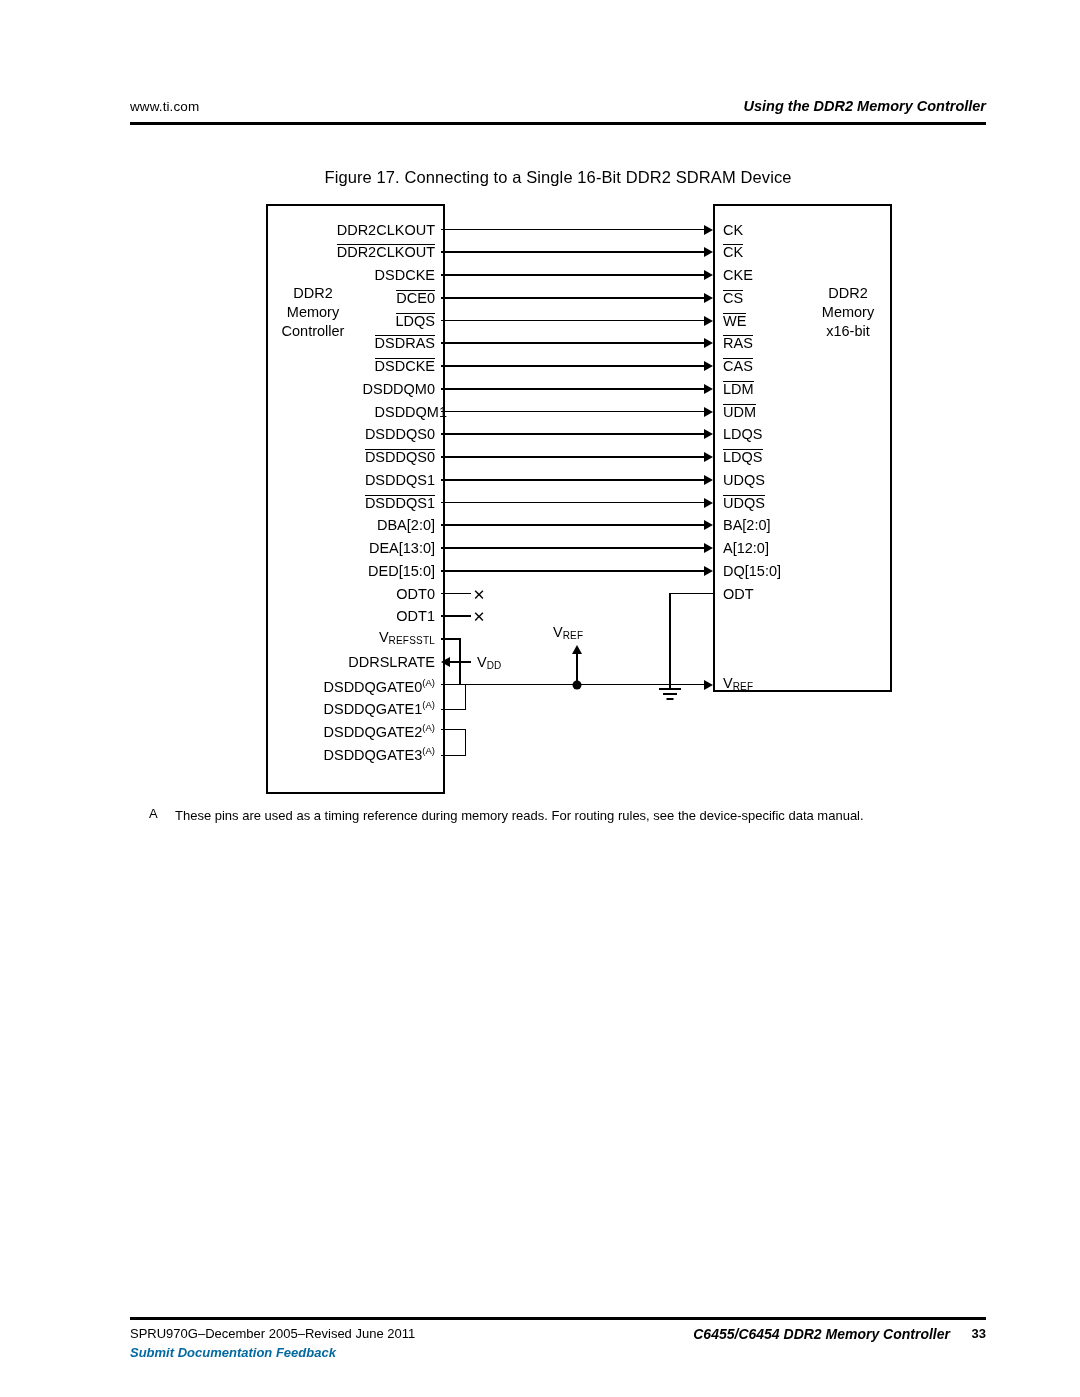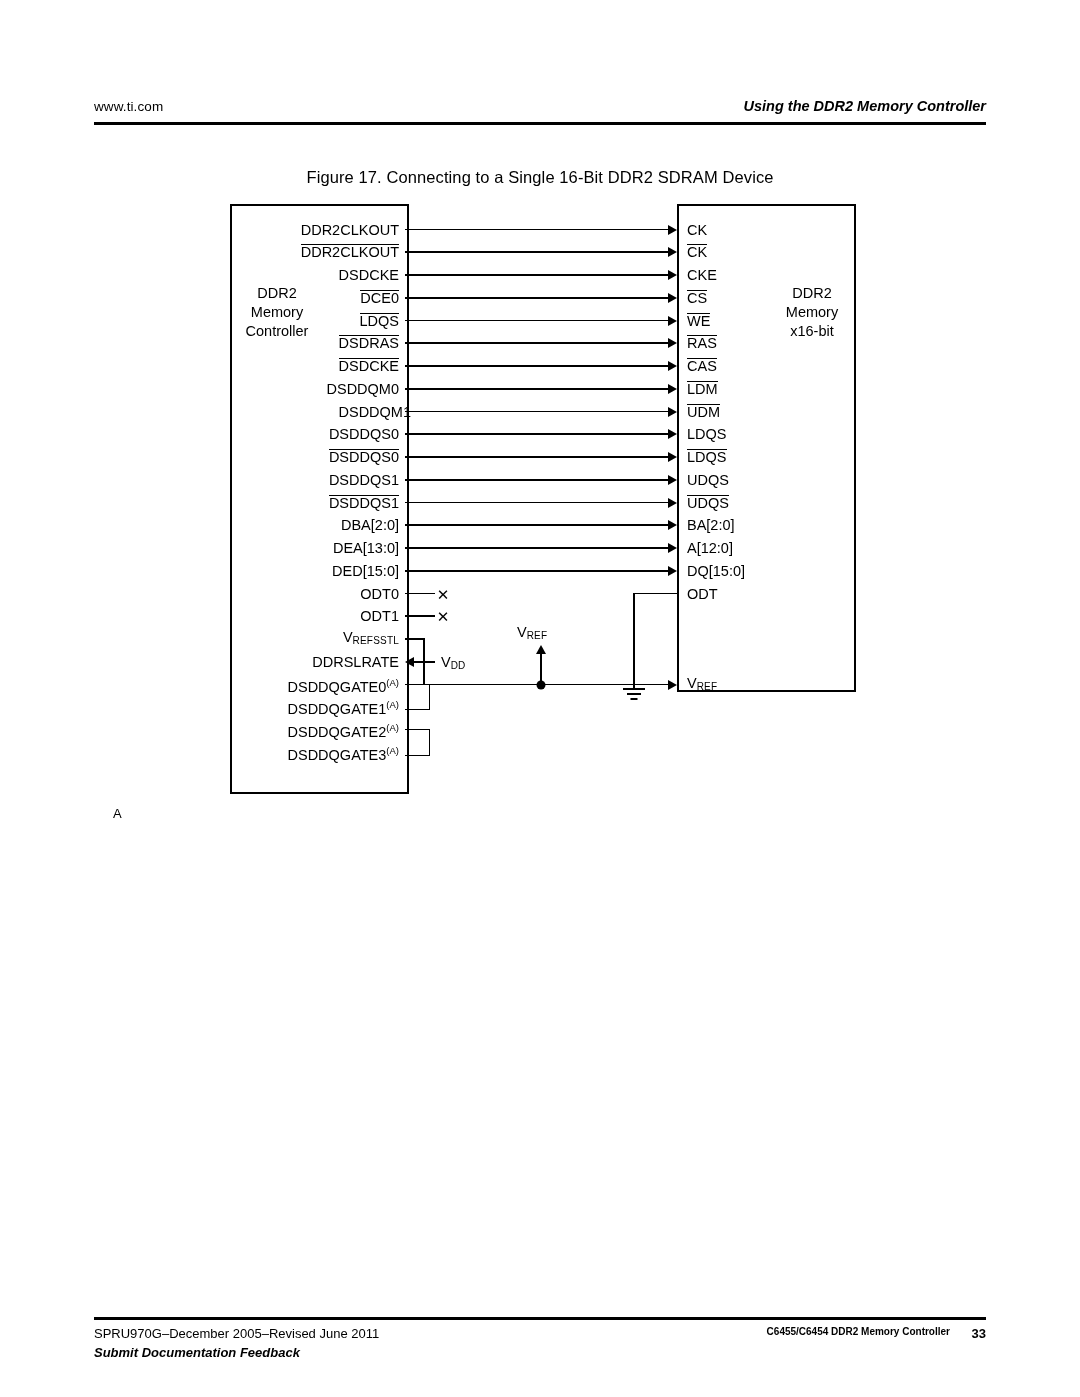--- a/index.html
+++ b/index.html
@@ -1,21 +1,21 @@
 <!DOCTYPE html>
 <html><head>
 <meta charset="utf-8">
 <style>
   html,body{margin:0;padding:0;}
   body{
     width:1080px;height:1397px;position:relative;background:#ffffff;
     font-family:"Liberation Sans", sans-serif;color:#000;
     -webkit-font-smoothing:antialiased;
   }
-  .page{position:absolute;inset:0;}
+  .page{position:absolute;inset:0;margin-left:36px;}
 
   
   .hdr-url{position:absolute;left:94px;top:99px;font-size:13.5px;letter-spacing:.1px;}
   .hdr-title{position:absolute;right:94px;top:98px;font-size:14.5px;font-style:italic;font-weight:bold;}
   .hdr-rule{position:absolute;left:94px;right:94px;top:122px;height:3px;background:#000;}
 
   
   .fig-caption{position:absolute;left:0;right:0;top:168px;text-align:center;
     font-size:16.5px;font-weight:normal;letter-spacing:.1px;}
 
@@ -59,22 +59,22 @@
   .vtag{position:absolute;font-size:14.5px;white-space:nowrap;transform:translateY(-50%);}
 
   
   .fn{position:absolute;left:139px;top:806px;width:820px;font-size:13px;line-height:19px;}
   .fn-mark{position:absolute;left:113px;top:806px;font-size:13px;}
 
   
   .ftr-rule{position:absolute;left:94px;right:94px;top:1317px;height:3px;background:#000;}
   .ftr-left{position:absolute;left:94px;top:1326px;font-size:13px;}
   .ftr-feedback{position:absolute;left:94px;top:1345px;font-size:13px;font-style:italic;
-    font-weight:bold;color:#000000;}
-  .ftr-right{position:absolute;right:130px;top:1326px;font-size:10px;font-weight:bold;}
+    font-weight:bold;color:#0369a1;}
+  .ftr-right{position:absolute;right:130px;top:1326px;font-size:14px;font-style:italic;font-weight:bold;}
   .ftr-page{position:absolute;right:94px;top:1326px;font-size:13px;font-weight:bold;}
   .ftr-copy{position:absolute;left:0;right:0;top:1357px;text-align:center;font-size:12px;}
 </style>
 </head>
 <body>
 
 <div class="page">
 
   <div class="hdr-url">www.ti.com</div>
   <div class="hdr-title">Using the DDR2 Memory Controller</div>
@@ -200,20 +200,21 @@
       <span>V</span><span class="sub">REF</span>
     </div>
 
     <div class="vtag" id="vdd-tag" style="left:441px;top:661.75px;">
       <span>V</span><span class="sub">DD</span>
     </div>
 
   </div>
 
   <div class="fn-mark">A</div>
+  <div class="fn">These pins are used as a timing reference during memory reads. For routing rules, see the device-specific data manual.</div>
 
   <div class="ftr-rule"></div>
   <div class="ftr-left">SPRU970G–December 2005–Revised June 2011</div>
   <div class="ftr-feedback">Submit Documentation Feedback</div>
   <div class="ftr-right">C6455/C6454 DDR2 Memory Controller</div>
   <div class="ftr-page">33</div>
 
 </div>
 
 </body></html>

